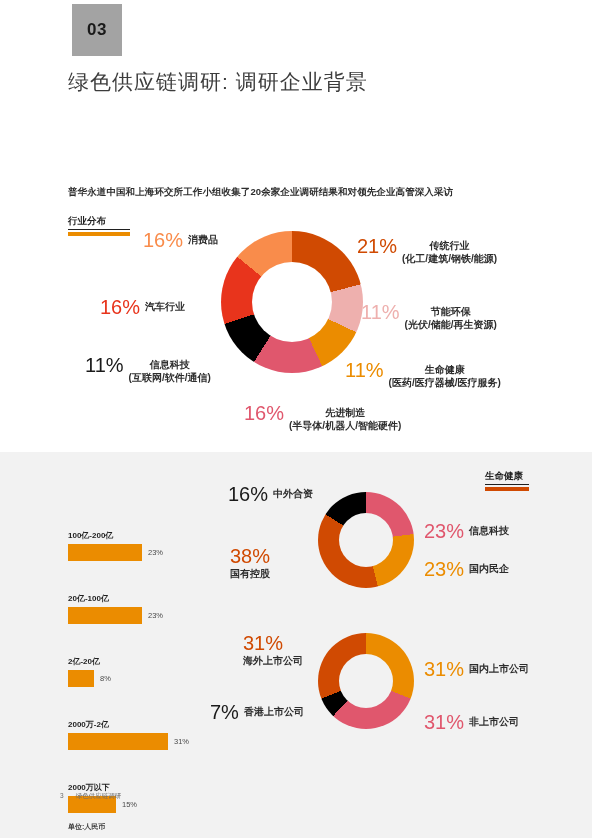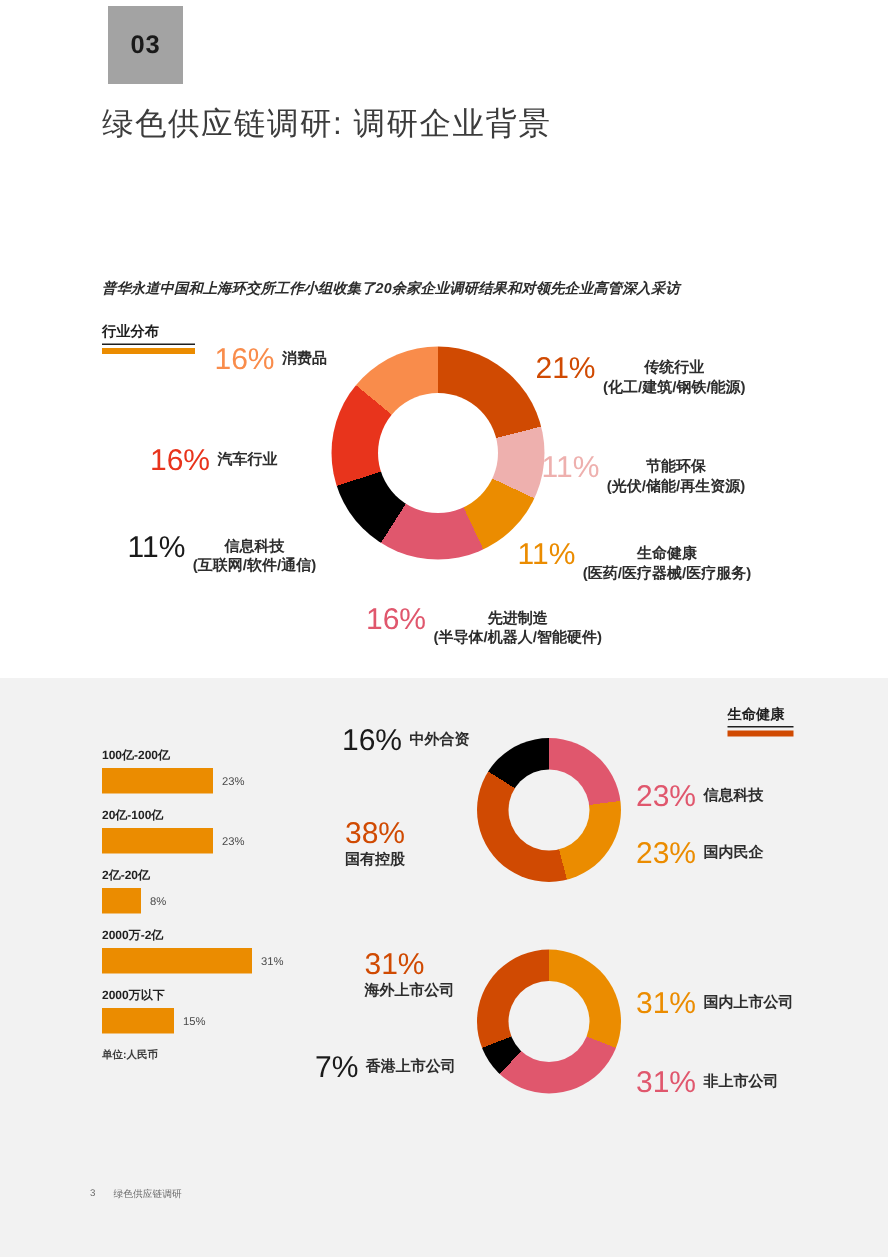--- a/index.html
+++ b/index.html
@@ -26,21 +26,21 @@
   .page-title{
     position:absolute;left:68px;top:68px;
     font-size:21px;font-weight:normal;color:#3c3c3c;
     letter-spacing:1px;white-space:nowrap;
   }
 
   
   .intro{
     position:absolute;left:68px;top:186px;
     font-size:9.5px;font-weight:bold;color:#2d2d2d;
-    white-space:nowrap;letter-spacing:.1px;font-style:italic;
+    white-space:nowrap;letter-spacing:.1px;
   }
 
   
   .blk-head{position:absolute;}
   .blk-head .txt{
     font-size:9.5px;font-weight:bold;color:#1f1f1f;
     white-space:nowrap;display:block;
     border-bottom:1px solid #1f1f1f;padding-bottom:1px;
   }
   .blk-head .rule{display:block;height:4px;margin-top:2px;}
@@ -61,21 +61,21 @@
   .lbl.stack .nm{margin-top:2px;}
 
   
   .band{
     position:absolute;left:0;top:452px;width:592px;height:386px;
     background:#f2f2f2;
   }
 
   
   .bars{position:absolute;left:68px;top:498px;width:170px;}
-  .bar-row{margin-bottom:9px;}
+  .bar-row{margin-bottom:9px;margin-top:32px;}
   .bar-row .cat{
     font-size:8px;font-weight:bold;color:#1f1f1f;
     margin-bottom:3px;display:block;
   }
   .bar-line{display:flex;align-items:center;gap:6px;}
   .bar{height:17px;background:#eb8c00;display:block;}
   .bar-val{font-size:7.5px;color:#4a4a4a;display:block;}
   .unit{font-size:7px;color:#3c3c3c;margin-top:4px;display:block;font-weight:bold;}
 
   

